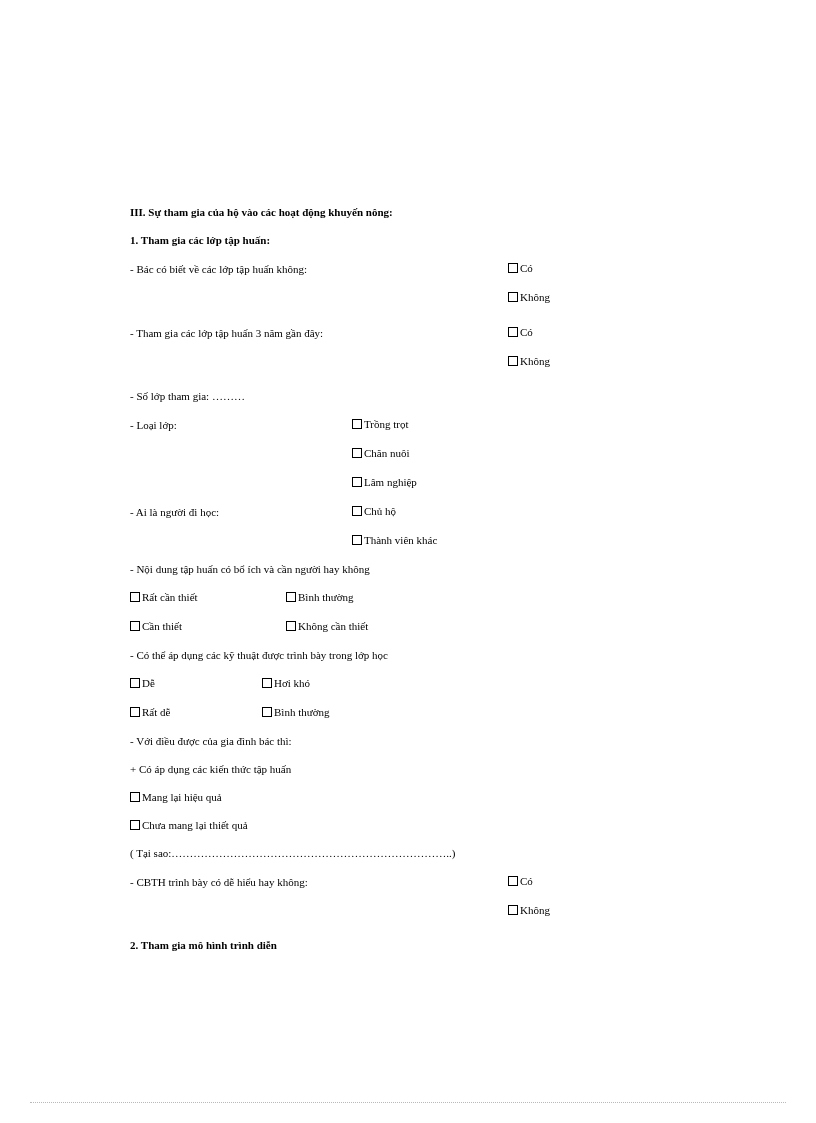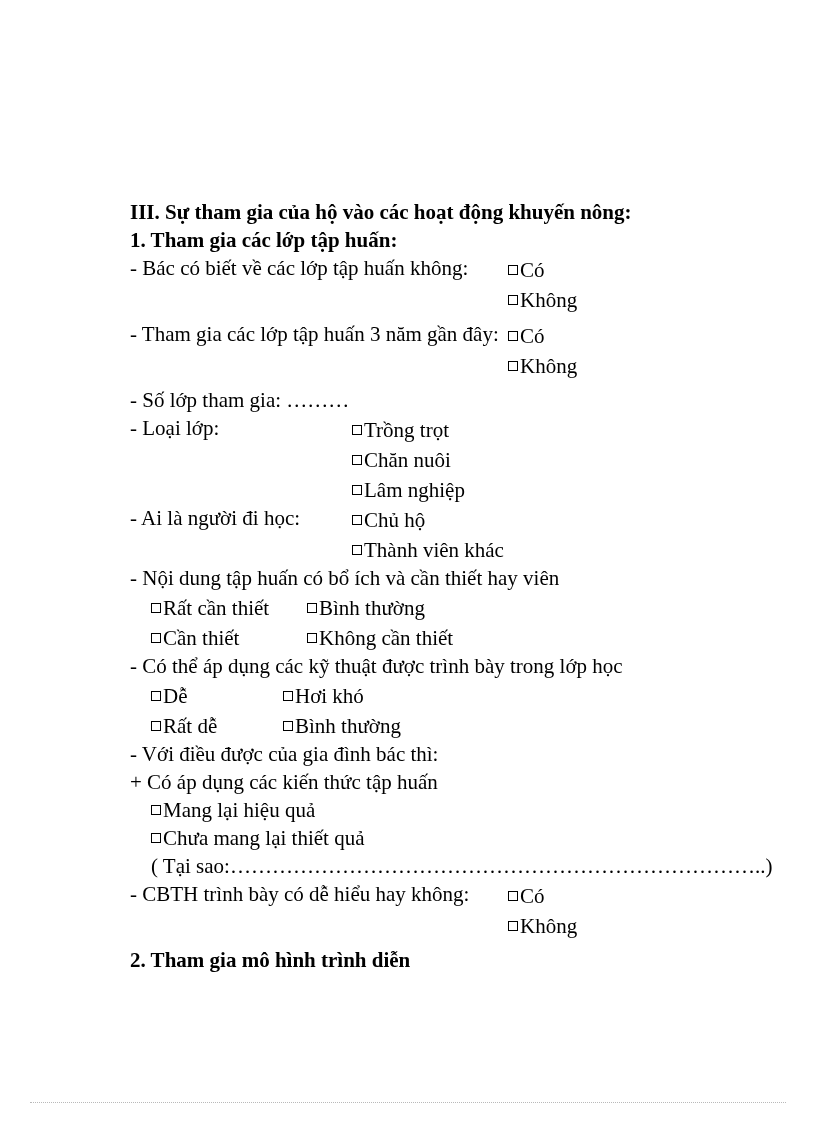--- a/index.html
+++ b/index.html
@@ -24,21 +24,21 @@
   }
   .content {
     position: absolute;
     left: 130px;
     top: 198px;
     width: 600px;
   }
   .line {
     display: flex;
     align-items: baseline;
-    font-size: 21px;
+    font-size: 11px;
     line-height: 28px;
     white-space: pre;
   }
   .bold {
     font-weight: bold;
   }
   .txt {
     white-space: pre;
   }
   
@@ -61,21 +61,21 @@
     display: inline-block;
     width: 10px;
     height: 10px;
     border: 1px solid #000;
     margin-right: 2px;
     position: relative;
     top: 0px;
     flex: none;
     box-sizing: border-box;
   }
-  .indent-1 { margin-left: 21px; }
+  .indent-1 { margin-left: 0; }
   .gap-sm { margin-top: 6px; }
 
   .w-checkcol-a { display:inline-block; width: 156px; white-space: pre; }
   .w-checkcol-b { display:inline-block; width: 132px; white-space: pre; }
 
   .footer-rule {
     position: absolute;
     left: 30px;
     bottom: 20px;
     width: 756px;
@@ -161,21 +161,21 @@
     </div>
     <div class="line">
       <span class="col-q-narrow"> </span>
       <span class="opt">
         <span class="cb"></span>
         <span>Thành viên khác</span>
       </span>
     </div>
 
     <div class="line">
-      <span class="txt">- Nội dung tập huấn có bổ ích và cần thiết hay viên</span>
+      <span class="txt">- Nội dung tập huấn có bổ ích và cần người hay không</span>
     </div>
     <div class="line indent-1">
       <span class="w-checkcol-a"><span class="opt"><span class="cb"></span><span>Rất cần thiết</span></span></span>
       <span class="opt">
         <span class="cb"></span>
         <span>Bình thường</span>
       </span>
     </div>
     <div class="line indent-1">
       <span class="w-checkcol-a"><span class="opt"><span class="cb"></span><span>Cần thiết</span></span></span>

